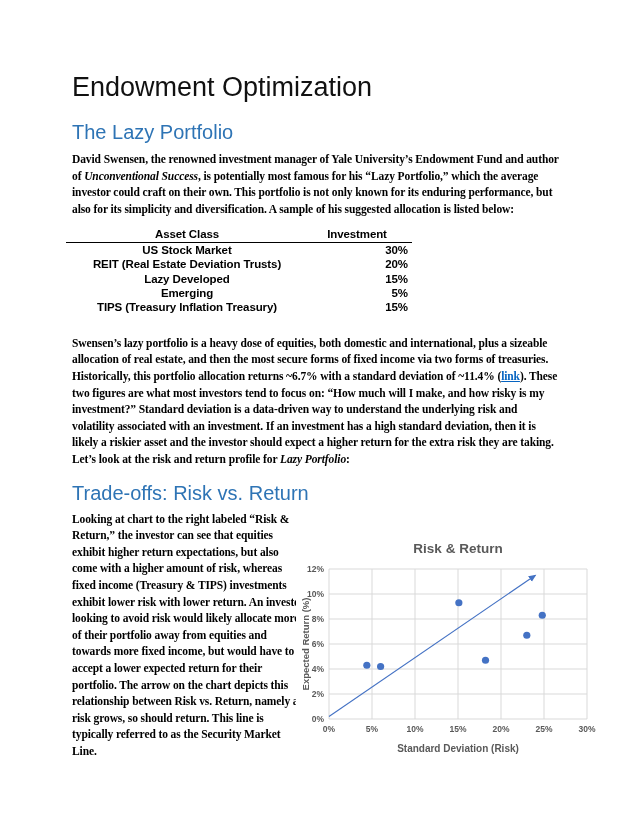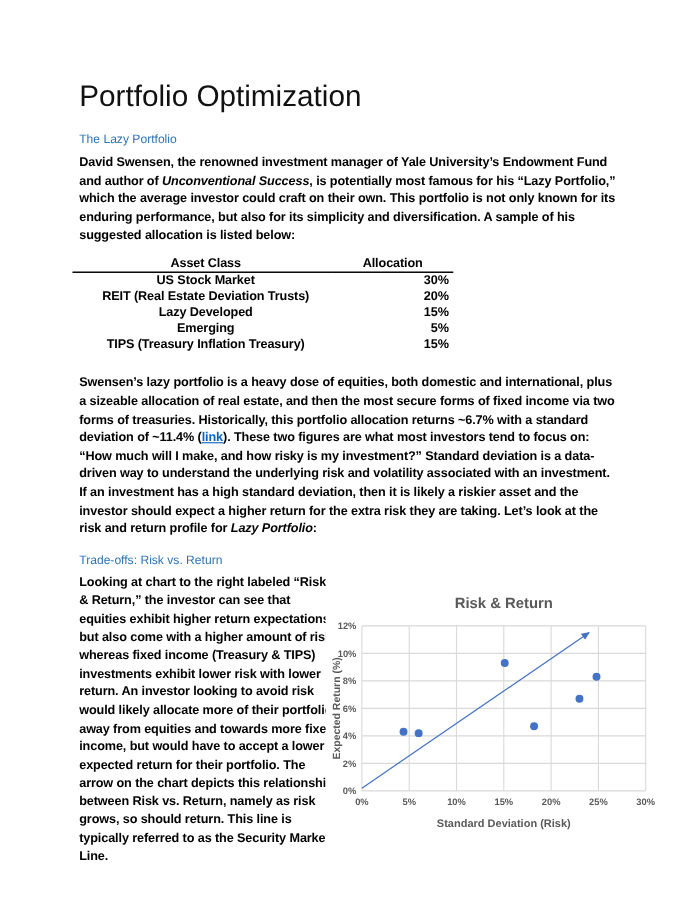--- a/index.html
+++ b/index.html
@@ -9,26 +9,26 @@
     font-family:"Liberation Sans", sans-serif; color:#000;
   }
   .page { position:relative; width:630px; height:820px; background:#fff; }
 
   .doc-title {
     margin:72px 72px 0 72px;
     font-size:27px; font-weight:400; color:#111; letter-spacing:0;
   }
   .sec-heading {
     margin:18px 72px 0 72px;
-    font-size:11px; font-weight:400; color:#2E74B5;
+    font-size:20px; font-weight:400; color:#2E74B5;
   }
   .body-para {
     margin:7px 72px 0 72px; width:488px;
     font-size:11.5px; font-weight:700; line-height:16.6px;
-    letter-spacing:-0.1px; color:#000; text-align:left;
+    letter-spacing:-0.1px; color:#000; text-align:left;font-family:Liberation Serif, serif;
   }
   .body-para .ital { font-style:italic; }
   .doc-link { color:#0563C1; text-decoration:underline; cursor:pointer;margin-top:48px; }
 
   
   .alloc-table {
     margin:10px 72px 0 66px; width:346px;
     border-collapse:collapse; table-layout:fixed;
     font-size:11.5px; font-weight:700; letter-spacing:-0.1px;
   }
@@ -47,31 +47,31 @@
     position:absolute; left:296px; top:460px; width:330px; height:243px;
     background:#fff;
   }
   .chart-box svg { display:block; }
 </style>
 </head>
 <body>
 
 <div class="page">
 
-  <div class="doc-title">Portfolio Optimization</div>
+  <div class="doc-title">Endowment Optimization</div>
 
   <div class="sec-heading">The Lazy Portfolio</div>
 
   <p class="body-para"><span>David Swensen, the renowned investment manager of Yale University’s Endowment Fund and author of </span><span class="ital">Unconventional Success</span><span>, is potentially most famous for his “Lazy Portfolio,” which the average investor could craft on their own.  This portfolio is not only known for its enduring performance, but also for its simplicity and diversification. A sample of his suggested allocation is listed below:</span></p>
 
   <table class="alloc-table">
     <thead>
       <tr>
         <th class="c1">Asset Class</th>
-        <th class="c2">Allocation</th>
+        <th class="c2">Investment</th>
       </tr>
     </thead>
     <tbody id="alloc-rows">
         <tr>
           <td class="c1">US Stock Market</td>
           <td class="c2">30%</td>
         </tr>
         <tr>
           <td class="c1">REIT (Real Estate Deviation Trusts)</td>
           <td class="c2">20%</td>

